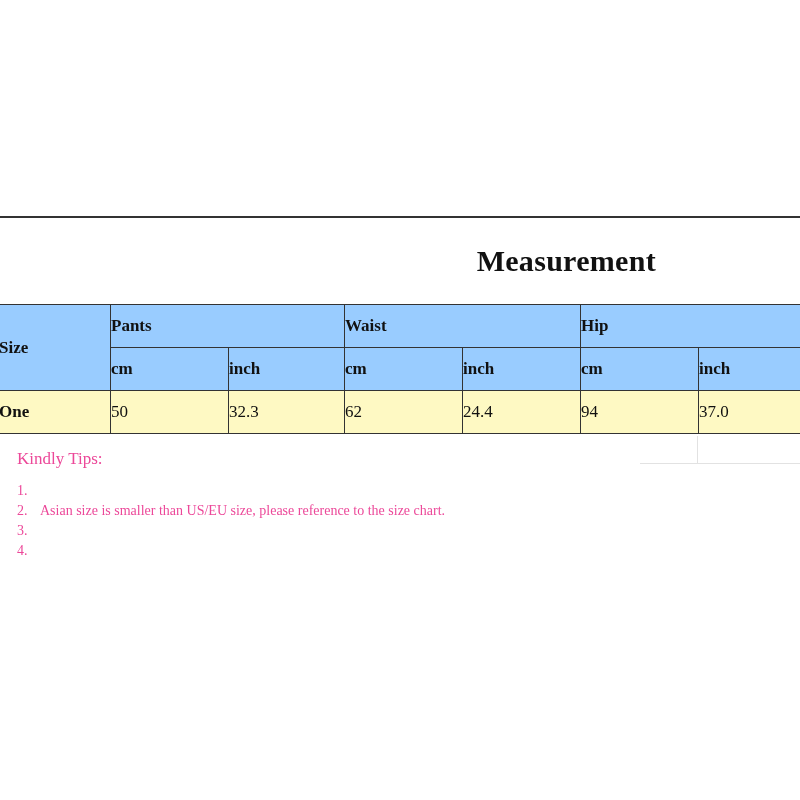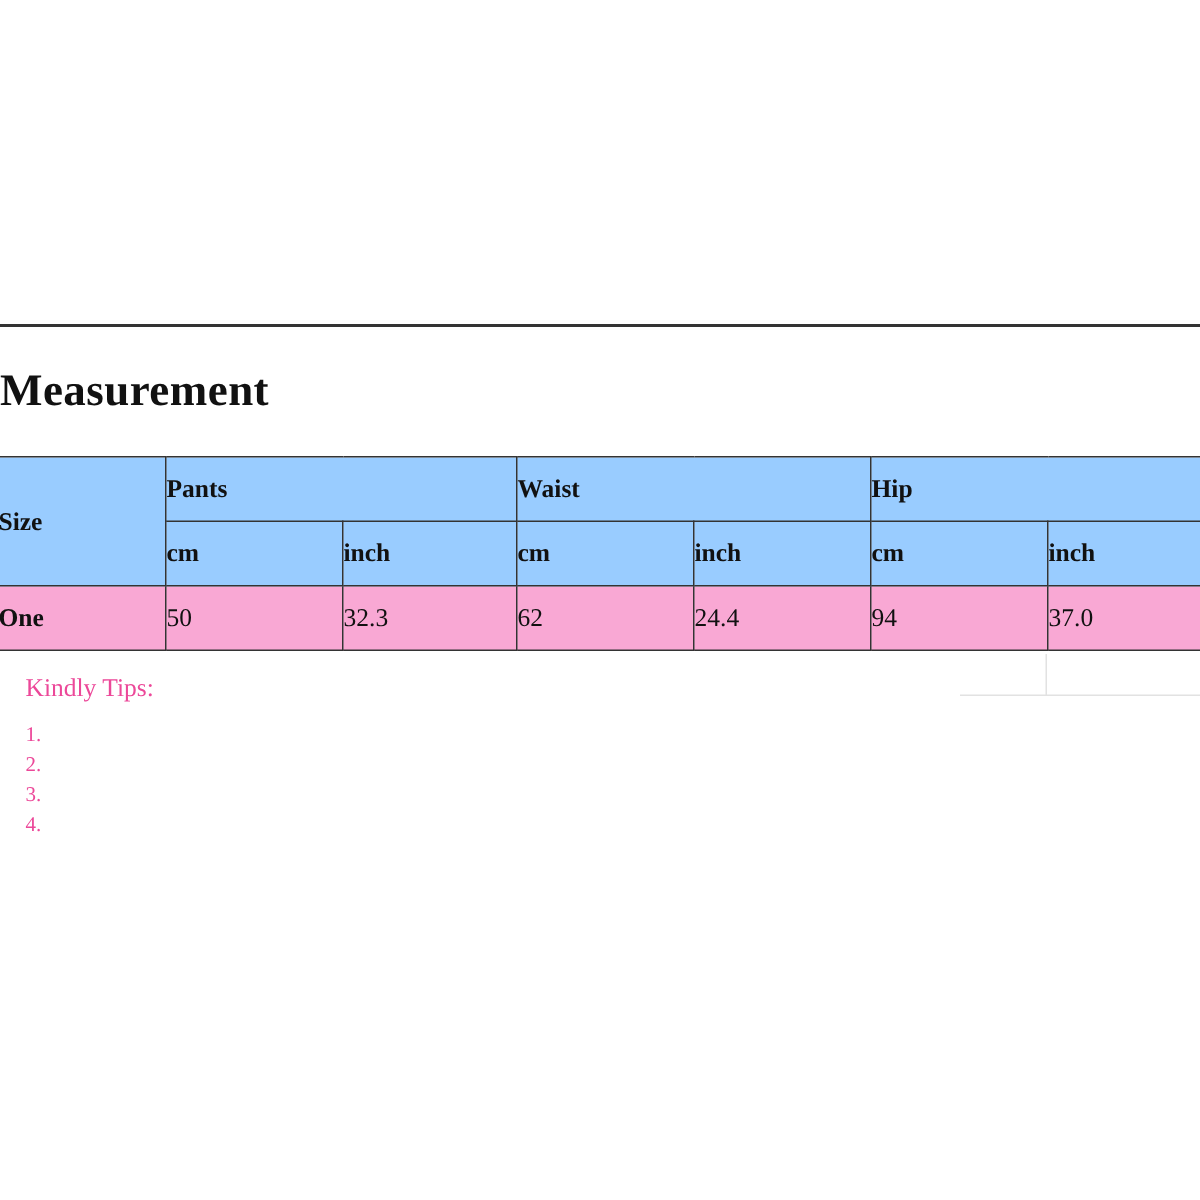--- a/index.html
+++ b/index.html
@@ -1,28 +1,28 @@
 <!DOCTYPE html>
 <html><head>
 <meta charset="utf-8">
 <style>
   html, body { margin: 0; padding: 0; background: #ffffff; }
   body { width: 800px; height: 800px; position: relative; overflow: hidden;
          font-family: "Liberation Serif", serif; color: #111; }
   .top-rule { position: absolute; left: 0; top: 216px; width: 800px; height: 2px; background: #333; }
-  .title { position: absolute; left: 0; top: 244px; width: 656px; text-align: left;
+  .title { position: absolute; left: 0; top: 244px; width: 656px; text-align: right;
            font-size: 30px; font-weight: bold; letter-spacing: 0.3px; }
   table.size-table { position: absolute; left: -2px; top: 304px; border-collapse: collapse;
                      table-layout: fixed; width: 804px; }
   table.size-table td { border: 1.5px solid #333; text-align: left; vertical-align: middle;
                         font-size: 17px; padding: 0; }
   .hdr { background: #99ccff; font-weight: bold; font-size: 18px; }
   .row-h1 td { height: 42px; }
   .row-h2 td { height: 42px; margin-left: 30px; }
-  .row-d td { height: 42px; background: #f9a8d4; font-size: 17px; }
+  .row-d td { height: 42px; background: #fef9c3; font-size: 17px; }
   .size-label-cell { font-weight: bold; font-size: 18px; }
   .faint-lines { position: absolute; left: 640px; top: 436px; width: 160px; height: 28px; }
   .faint-v { position: absolute; left: 57px; top: 0; width: 1px; height: 28px; background: #e2e2e2; }
   .faint-h { position: absolute; left: 0; top: 27px; width: 160px; height: 1px; background: #e2e2e2; }
   .tips { position: absolute; left: 17px; top: 449px; width: 600px;
           font-family: "Liberation Serif", serif; color: #ec4899; }
   .tips-title { font-size: 17px; margin-bottom: 12px; }
   .tips ol { margin: 0; padding: 0; list-style: none; }
   .tips li { display: flex; font-size: 14px; line-height: 20px; }
   .tips .num { width: 23px; flex: 0 0 23px; }
@@ -78,20 +78,21 @@
 </div>
 
 <div class="tips">
   <div class="tips-title">Kindly Tips:</div>
   <ol>
     <li>
       <span class="num">1.</span>
     </li>
     <li>
       <span class="num">2.</span>
+      <span class="txt">Asian size is smaller than US/EU size, please reference to the size chart.</span>
     </li>
     <li>
       <span class="num">3.</span>
     </li>
     <li>
       <span class="num">4.</span>
     </li>
   </ol>
 </div>
 

